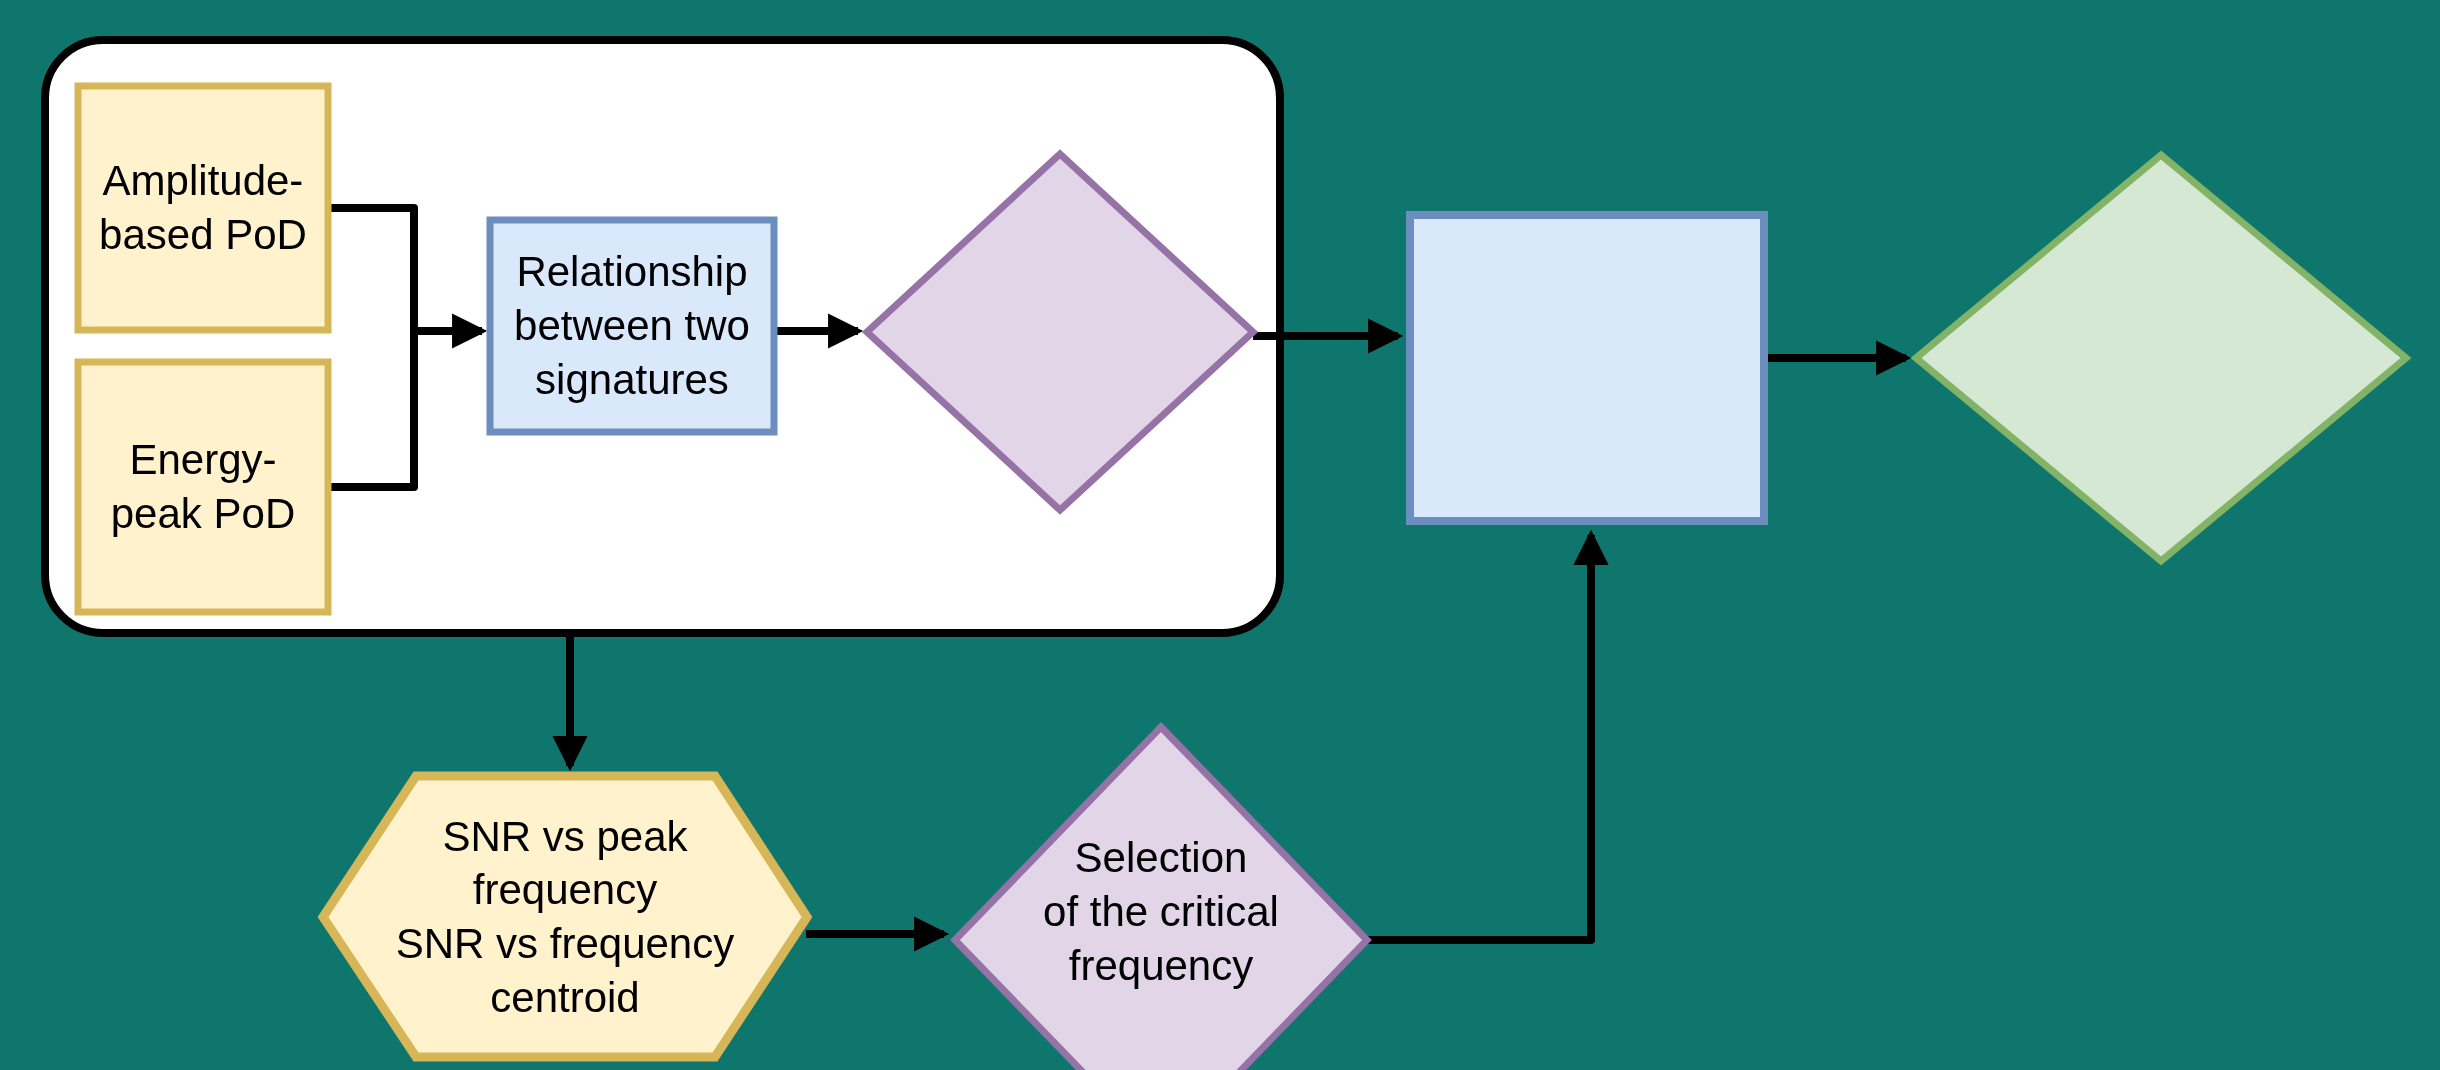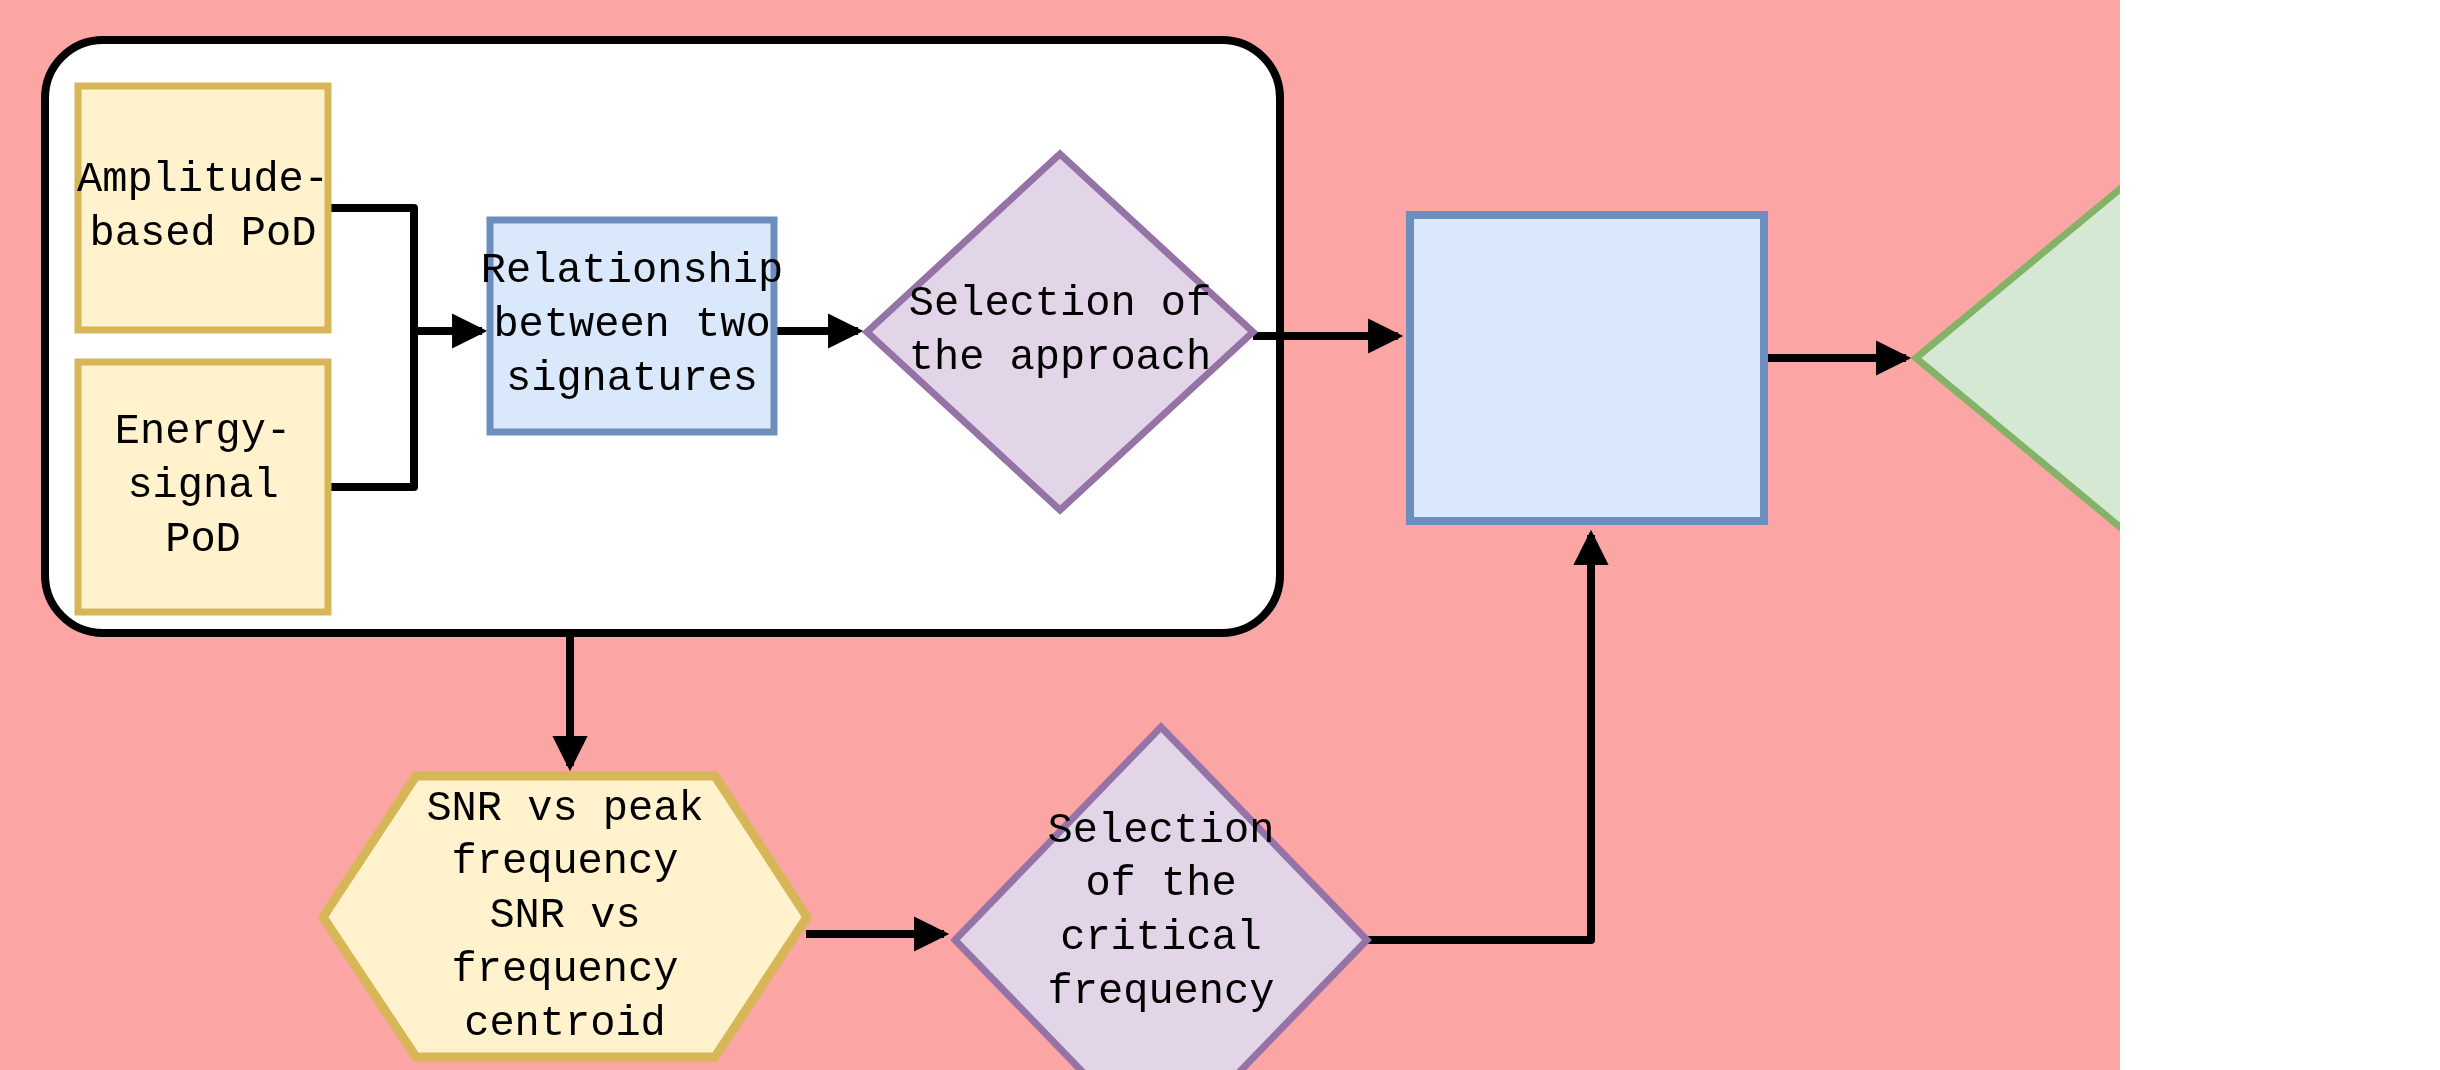--- a/index.html
+++ b/index.html
@@ -1,21 +1,21 @@
 <!DOCTYPE html>
 <html><head>
 <meta charset="utf-8">
 <style>
   html, body { margin: 0; padding: 0; background: #ffffff; }
   .canvas {
     position: relative;
-    width: 2120px;
+    width: 2440px;
     height: 1070px;
-    background: #fca5a5;
-    font-family: Liberation Mono, monospace;
+    background: #0f766e;
+    font-family: Liberation Sans, sans-serif;
     overflow: hidden;
   }
   .canvas svg { position: absolute; left: 0; top: 0; }
   .label {
     position: absolute;
     display: flex;
     align-items: center;
     justify-content: center;
     text-align: center;
     white-space: pre-line;
@@ -65,28 +65,26 @@
 
     <polygon points="323,917 416,776 715,776 807,917 715,1057 416,1057" stroke-width="9" fill="#FFF2CC" stroke="#D6B656"></polygon>
 
     <polygon points="1161,727 1367,940 1161,1153 955,940" stroke-width="7" fill="#E1D5E7" stroke="#9673A6"></polygon>
   </svg>
 
   <div class="label" style="left:78px; top:86px; width:250px; height:244px;">Amplitude-
 based PoD</div>
 
   <div class="label" style="left:78px; top:362px; width:250px; height:250px;">Energy-
-signal PoD</div>
+peak PoD</div>
 
   <div class="label" style="left:490px; top:220px; width:284px; height:212px;">Relationship
 between two
 signatures</div>
 
-  <div class="label" style="left:880px; top:212px; width:360px; height:240px;">Selection of
-the approach</div>
 
 
 
   <div class="label" style="left:366px; top:788px; width:398px; height:258px;">SNR vs peak
 frequency
 SNR vs frequency
 centroid</div>
 
   <div class="label" style="left:1001px; top:784px; width:320px; height:256px;">Selection
 of the critical

